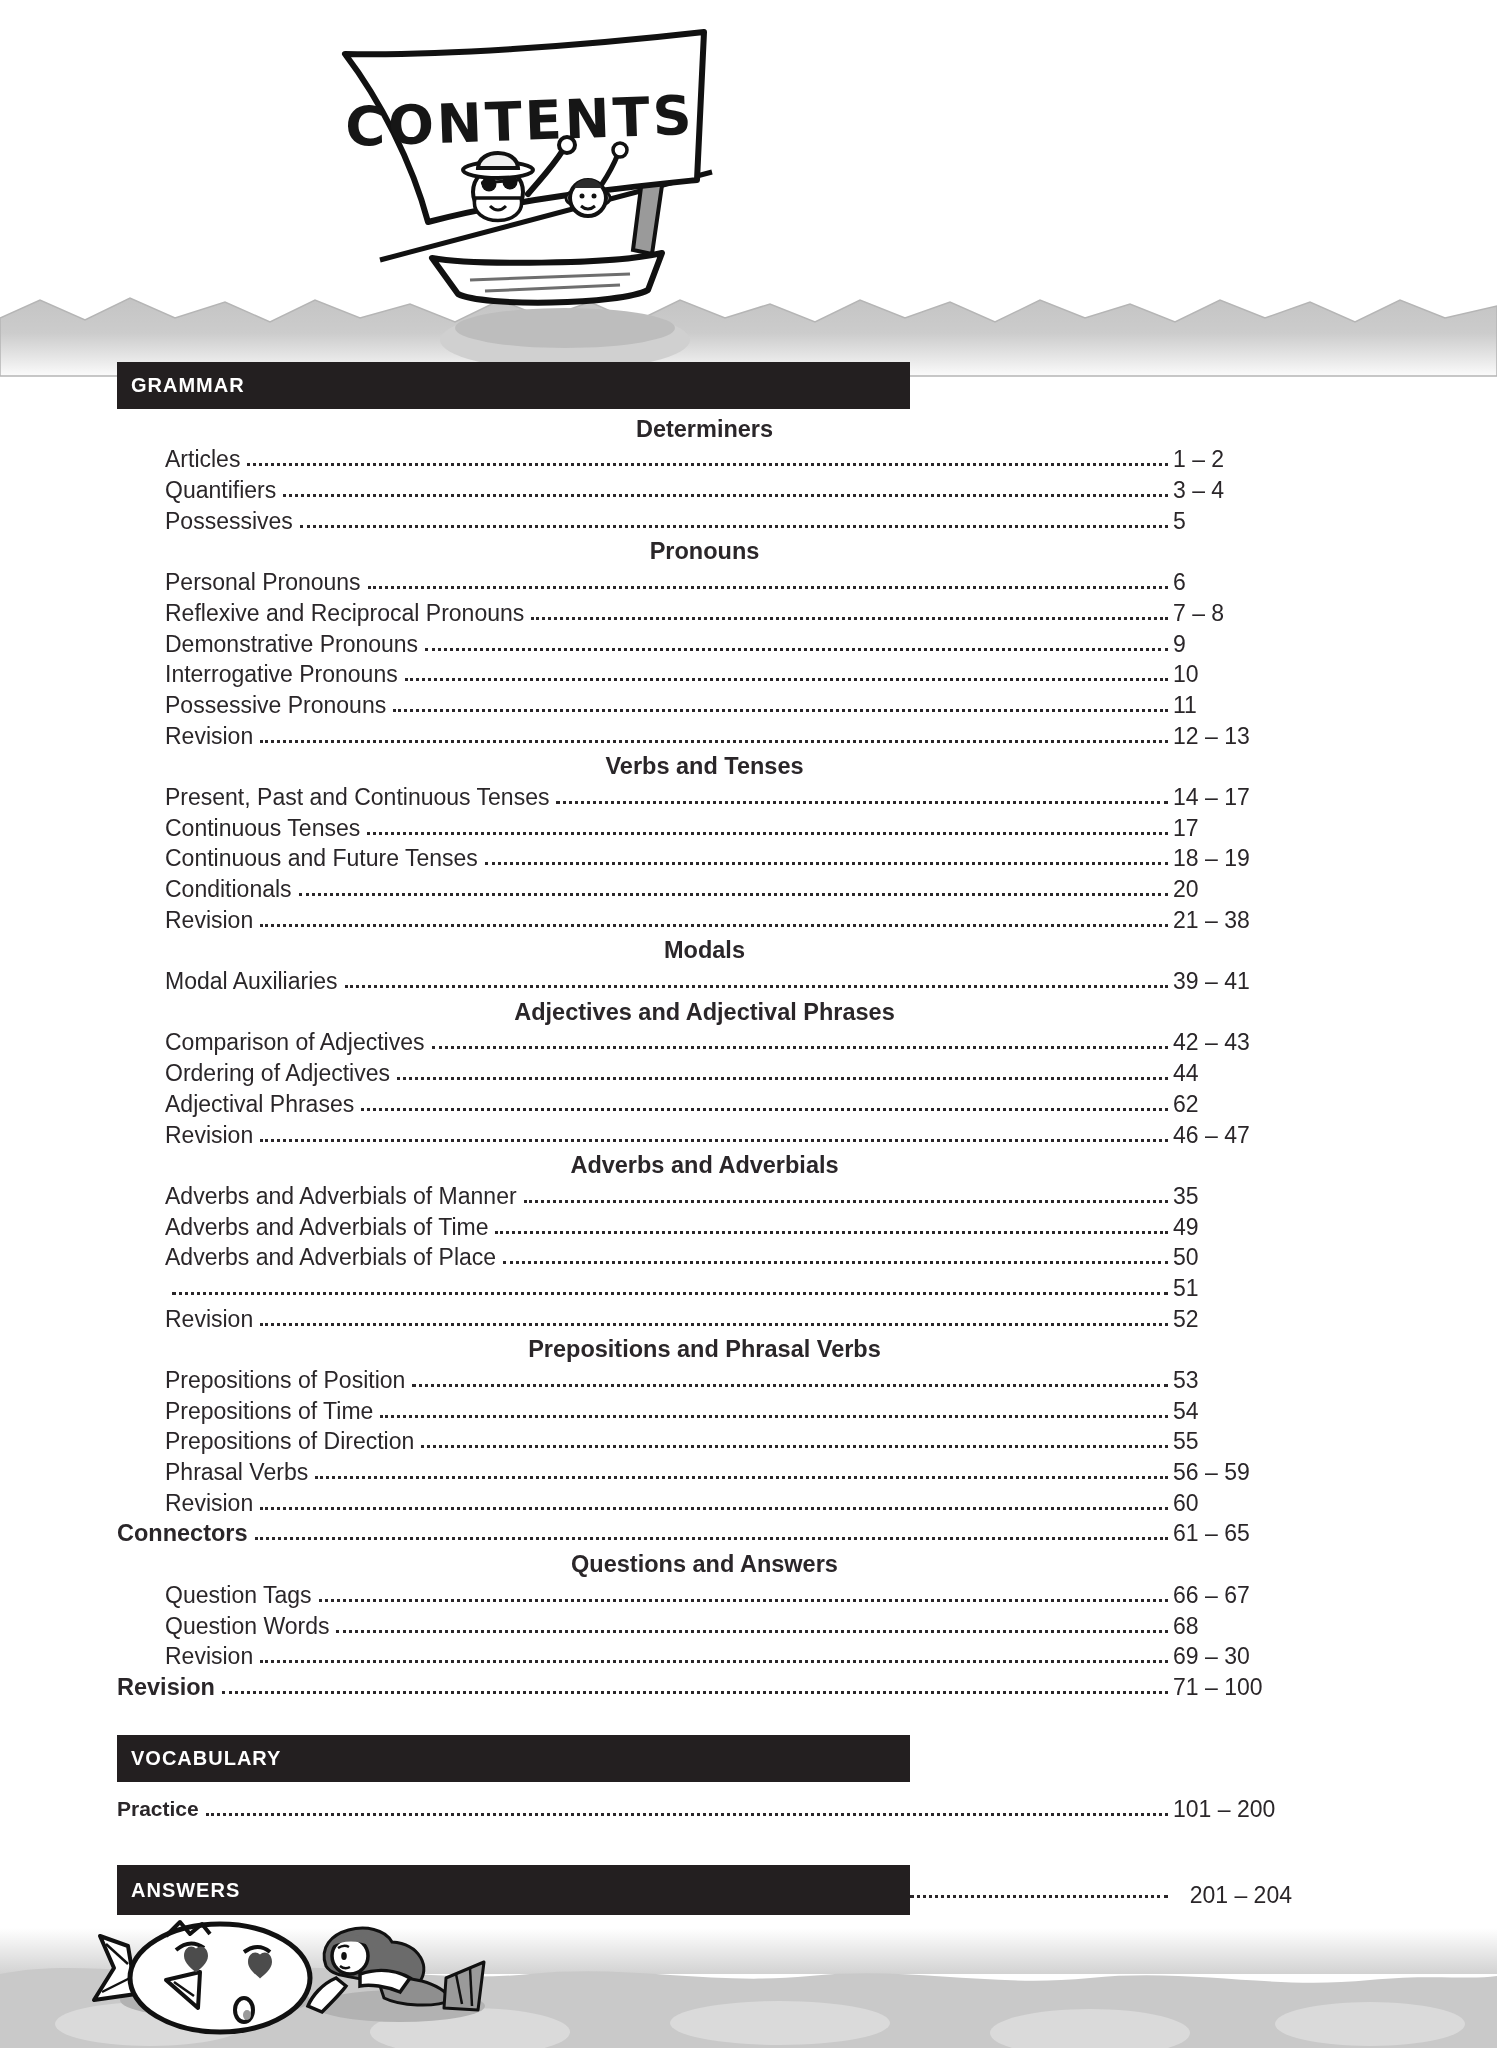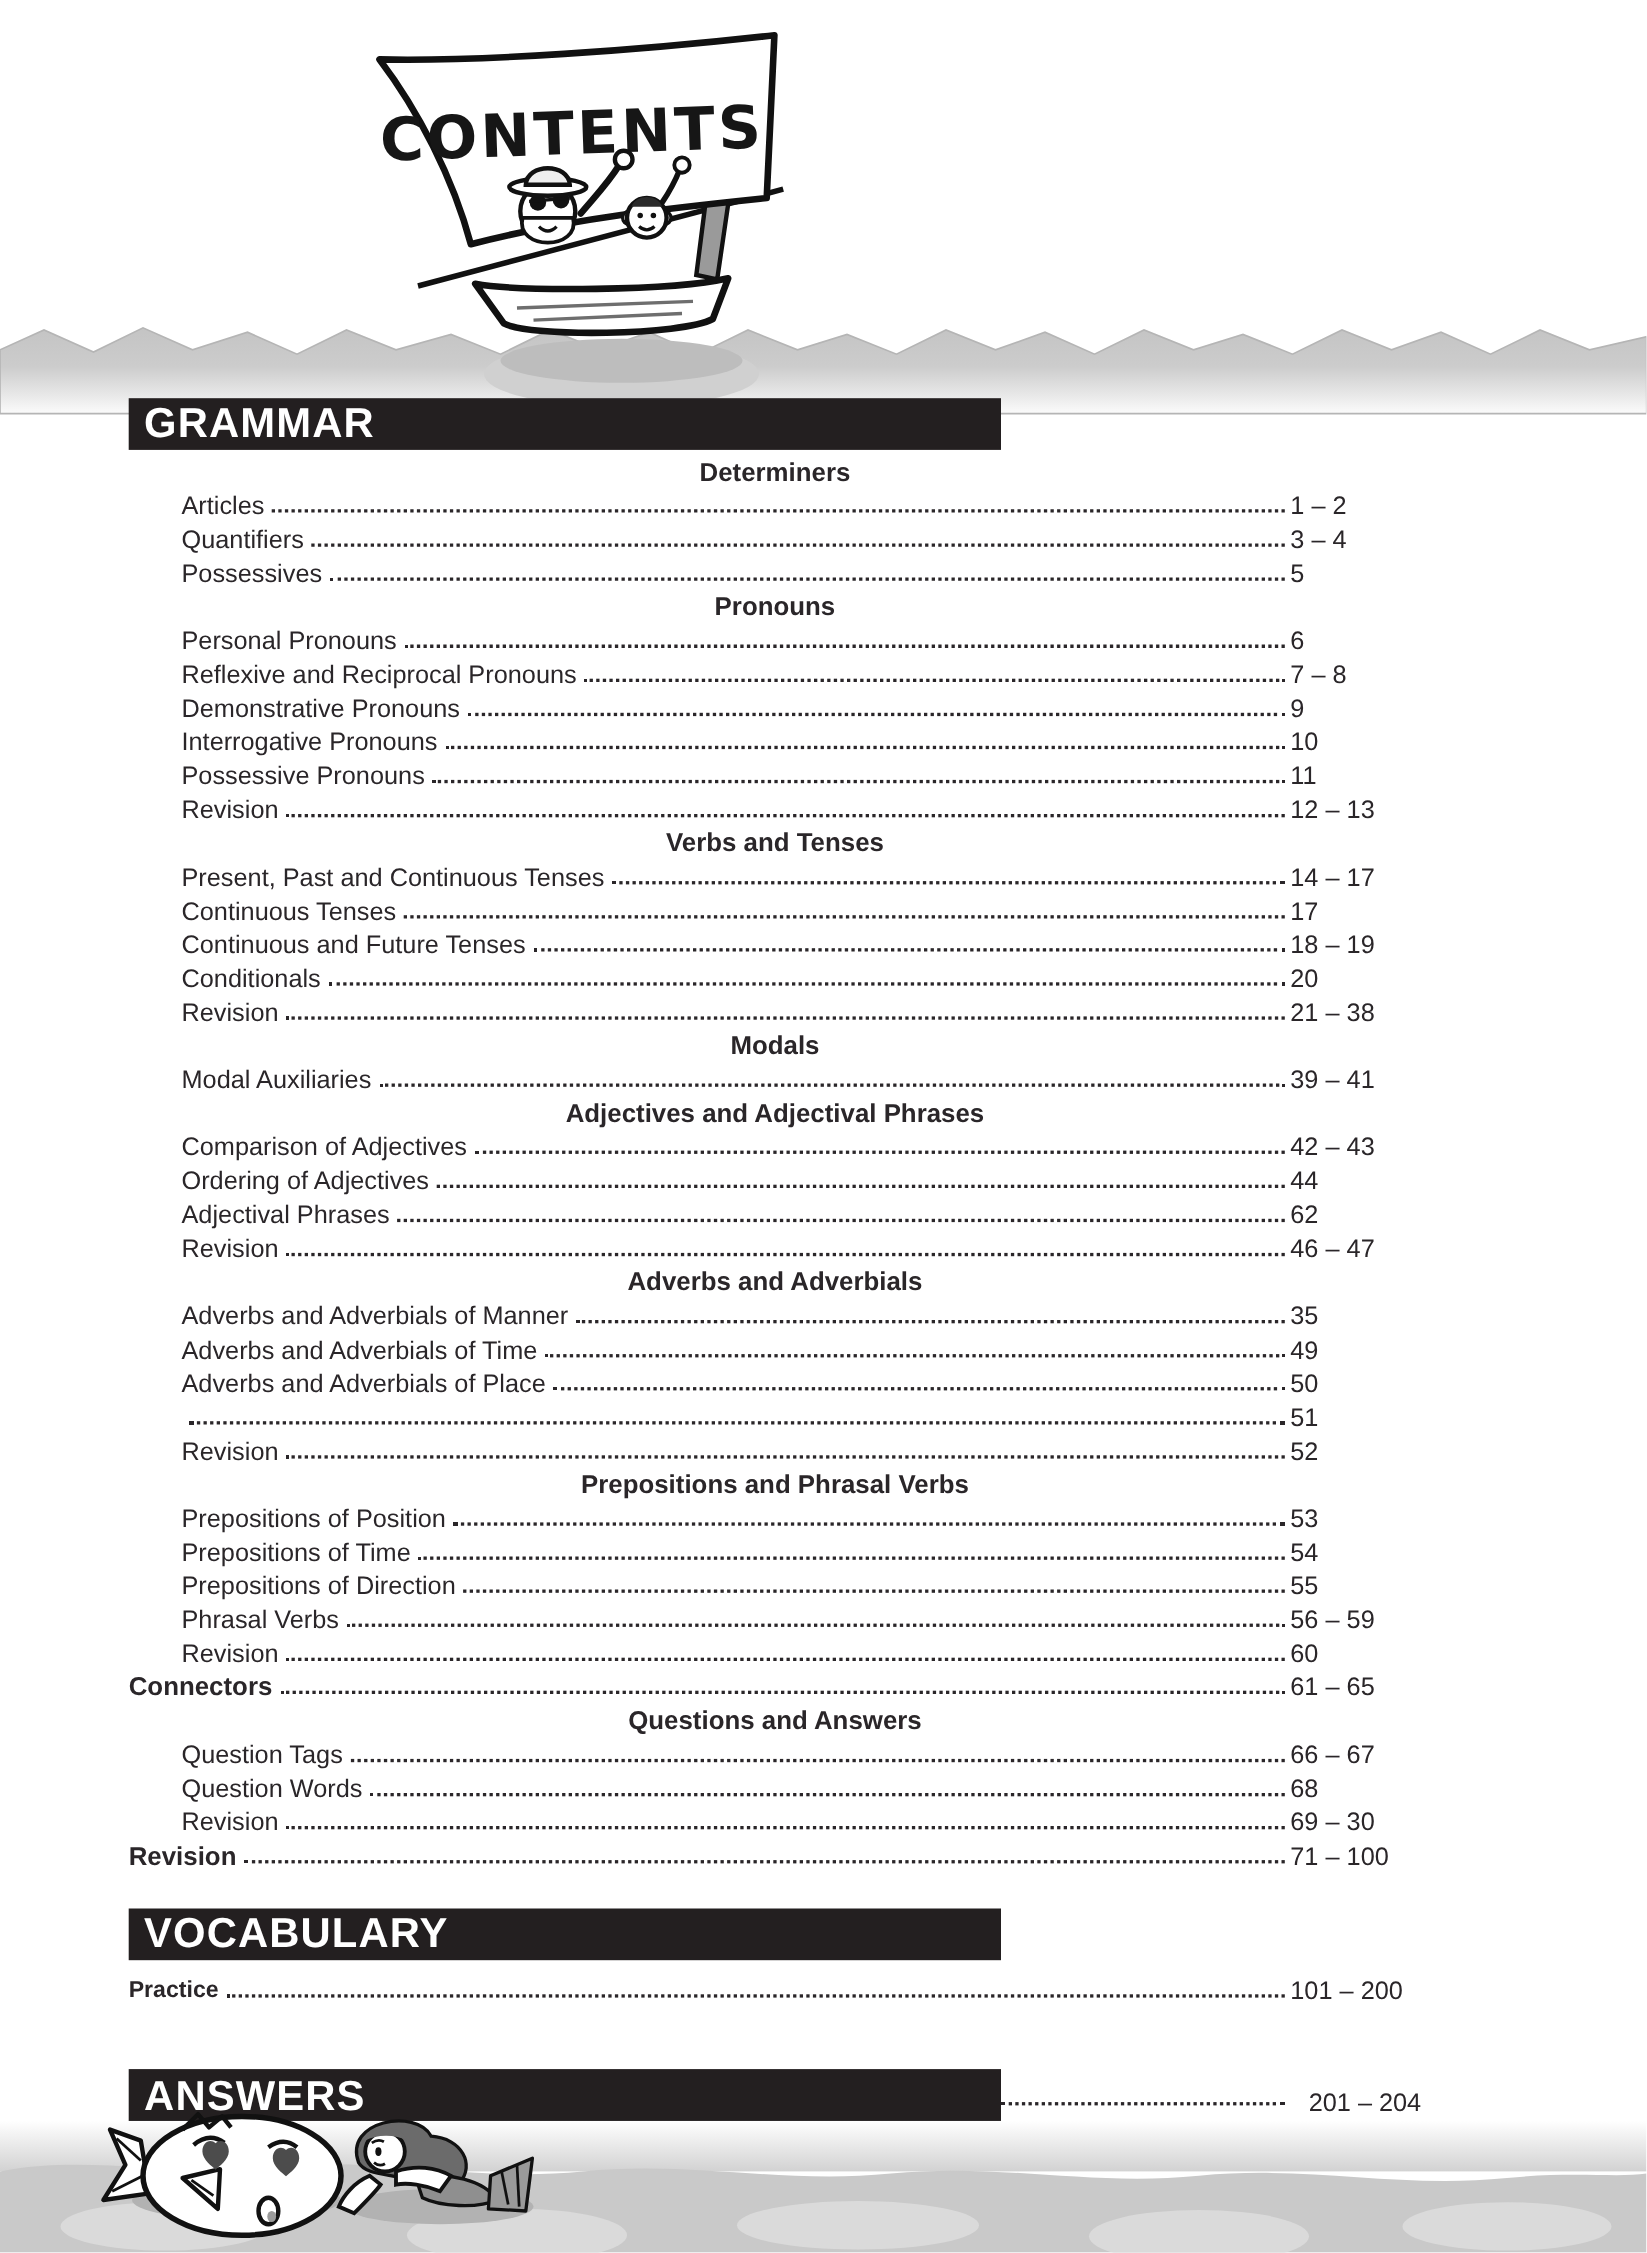--- a/index.html
+++ b/index.html
@@ -13,34 +13,34 @@
   
   .wave-top{position:absolute;left:0;top:288;top:288px;width:1497px;height:90px;}
   .wave-bottom{position:absolute;left:0;top:1928px;width:1497px;height:120px;}
   .banner-art{position:absolute;left:320px;top:22px;width:420px;height:290px;}
   .bottom-art{position:absolute;left:48px;top:1916px;width:440px;height:132px;}
 
   
   .content{position:absolute;left:117px;top:362px;width:1175px;}
   .bar{
     width:793px;height:47px;background:var(--bar-bg);color:var(--bar-text);
-    font-weight:bold;font-size:38px;line-height:47px;padding-left:14px;
+    font-weight:bold;font-size:20px;line-height:47px;padding-left:14px;
     box-sizing:border-box;letter-spacing:1px;
   }
   .toc{margin-top:3px;}
   .toc-row{display:flex;align-items:flex-end;height:30.7px;font-size:23px;color:var(--text);justify-content:center;}
   .toc-row .lbl{line-height:28px;white-space:nowrap;}
   .toc-row .dots{flex:1;border-bottom:3.2px dotted var(--text);margin:0 5px 7px 7px;min-width:30px;}
   .toc-row .pages{line-height:28px;min-width:119px;white-space:nowrap;}
   .toc-heading .lbl{font-weight:bold;font-size:23.5px;}
   .toc-item{padding-left:48px;}
   .vocab-bar{margin-top:34px;}
   .vocab-row{margin-top:10px;}
   .vocab-row .lbl{font-weight:bold;font-size:21px;}
-  .answers-row{display:flex;align-items:center;margin-top:64px;height:38px;font-size:23px;color:var(--text);}
+  .answers-row{display:flex;align-items:center;margin-top:48px;height:38px;font-size:23px;color:var(--text);}
   .answers-row .bar{flex:none;height:50px;line-height:50px;}
   .answers-row .dots{flex:1;border-bottom:3.2px dotted var(--text);margin:14px 5px 0 0;}
   .answers-row .pages{min-width:119px;white-space:nowrap;margin-top:12px;text-align:right;}
 </style>
 </head>
 <body>
 
 <div class="page" style="--bar-bg: #231f20; --bar-text: #ffffff; --text: #2a2629;">
 
   <svg class="wave-top" viewBox="0 0 1497 90" preserveAspectRatio="none">

